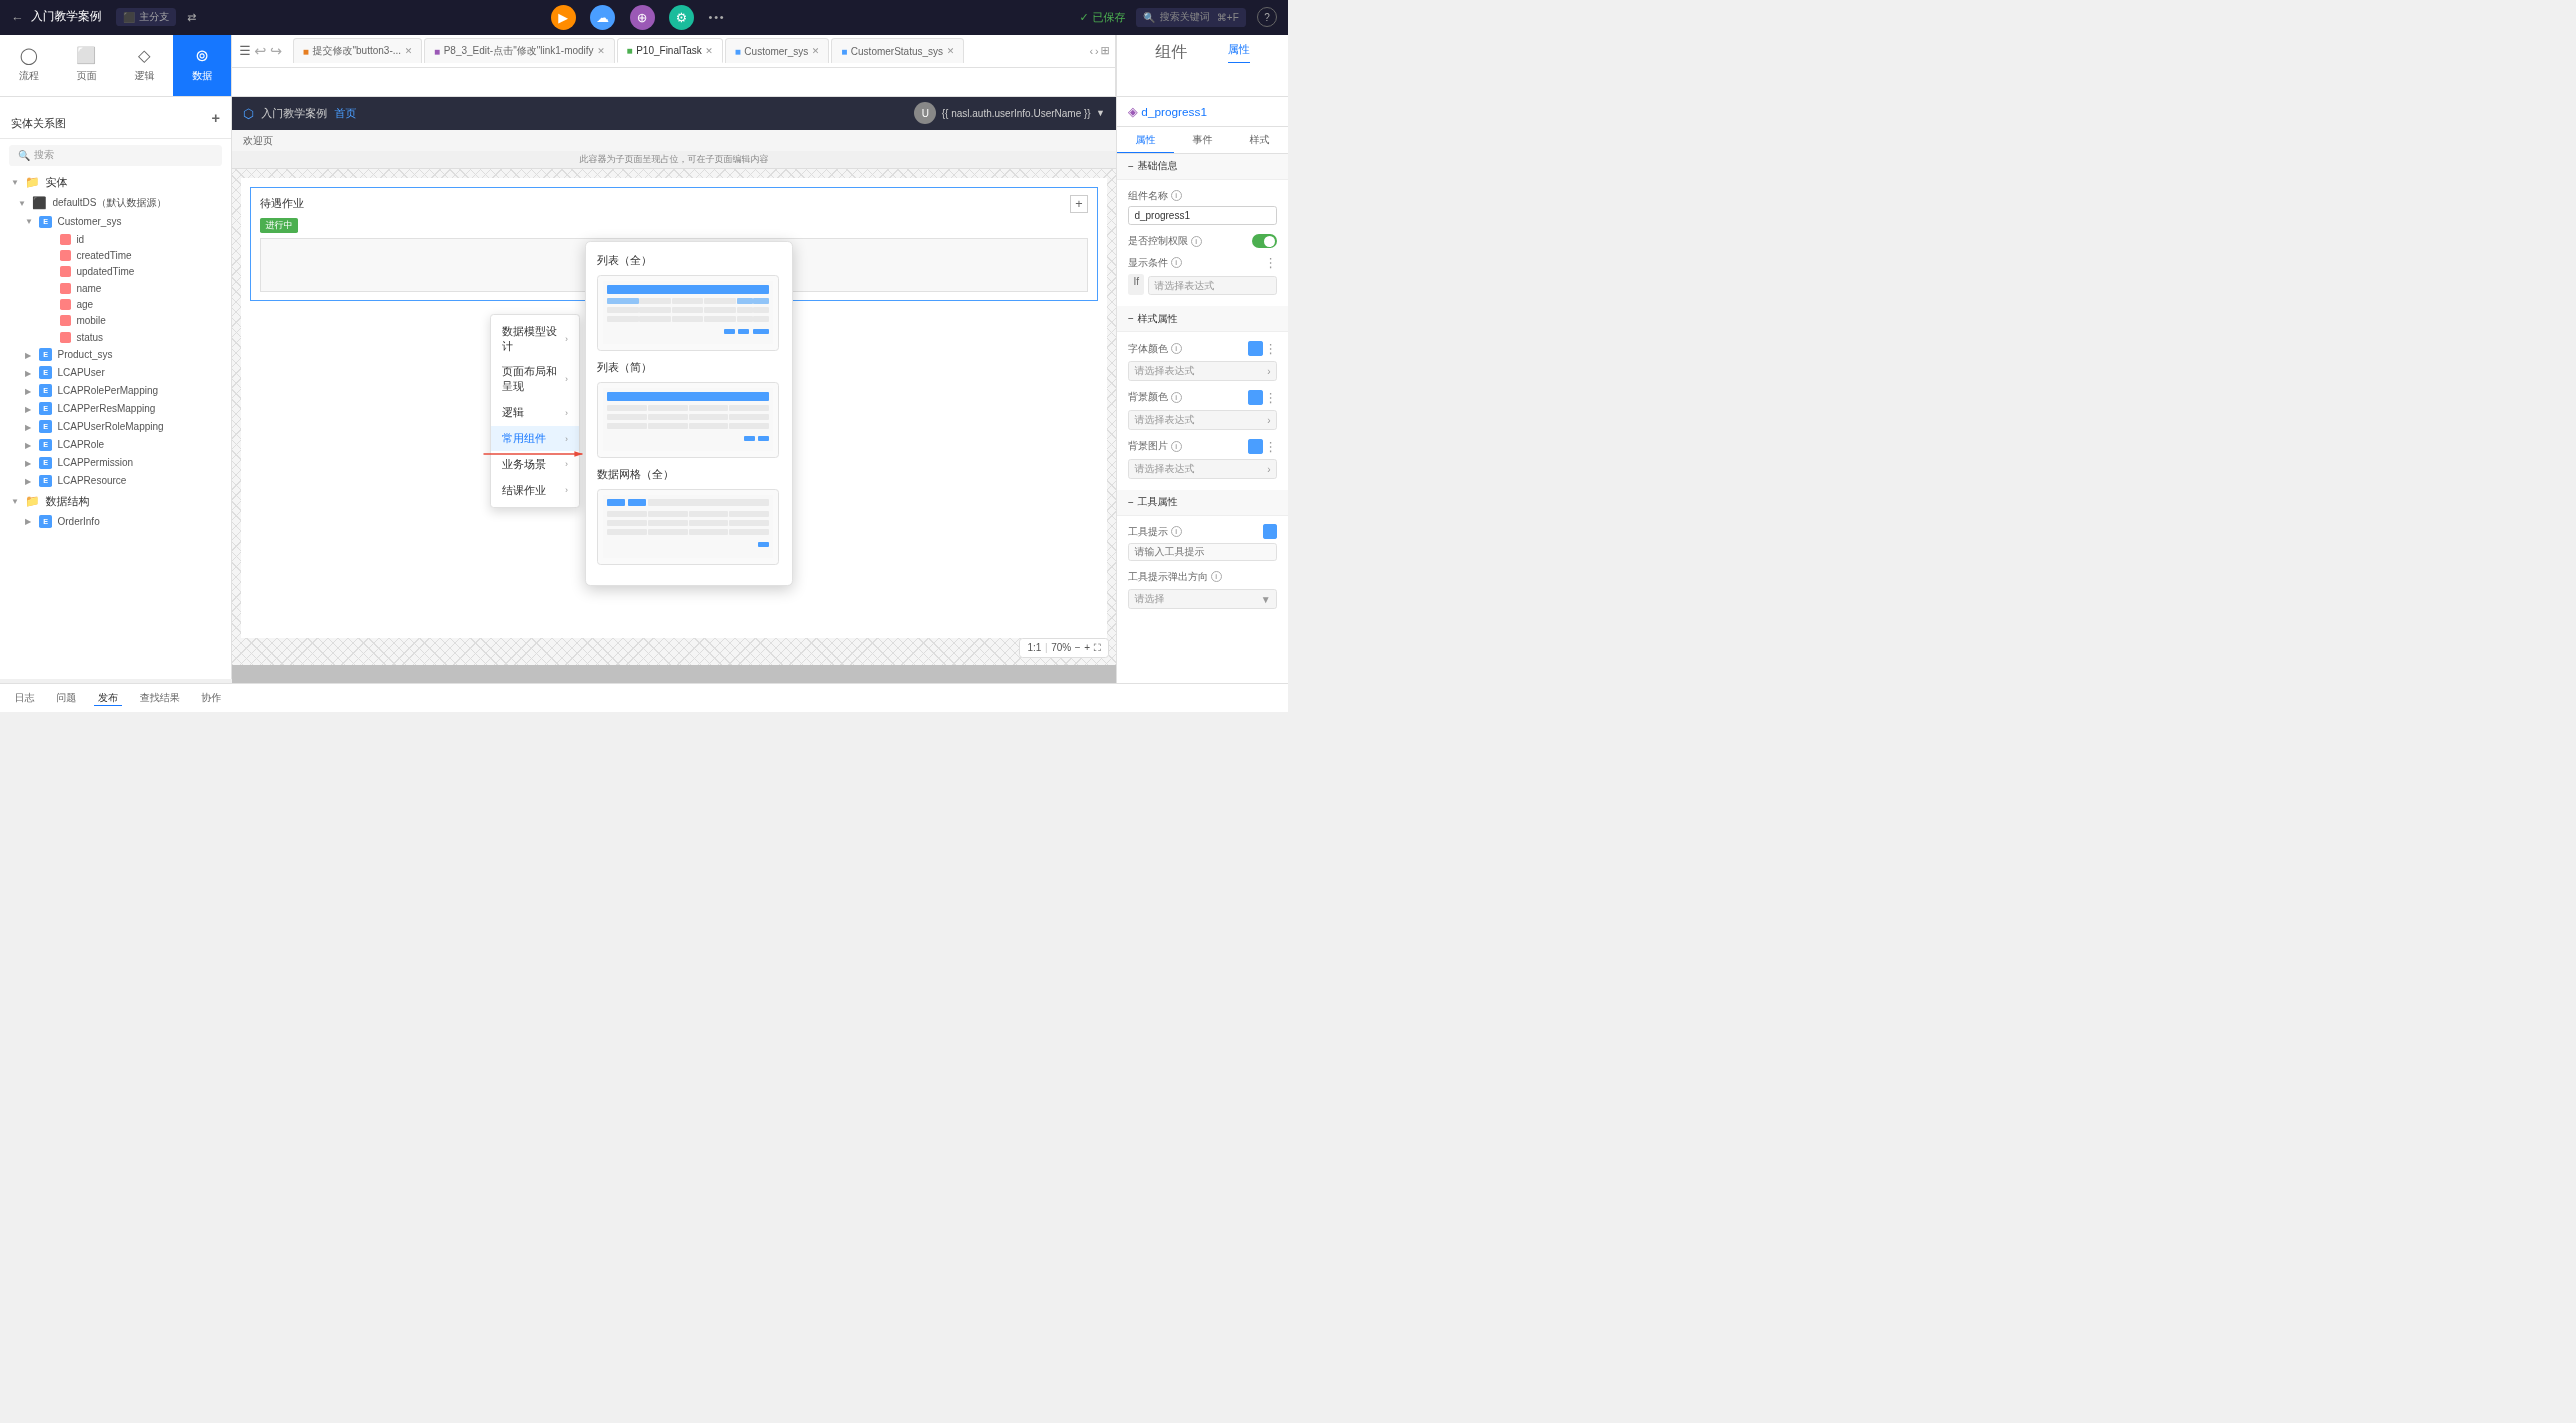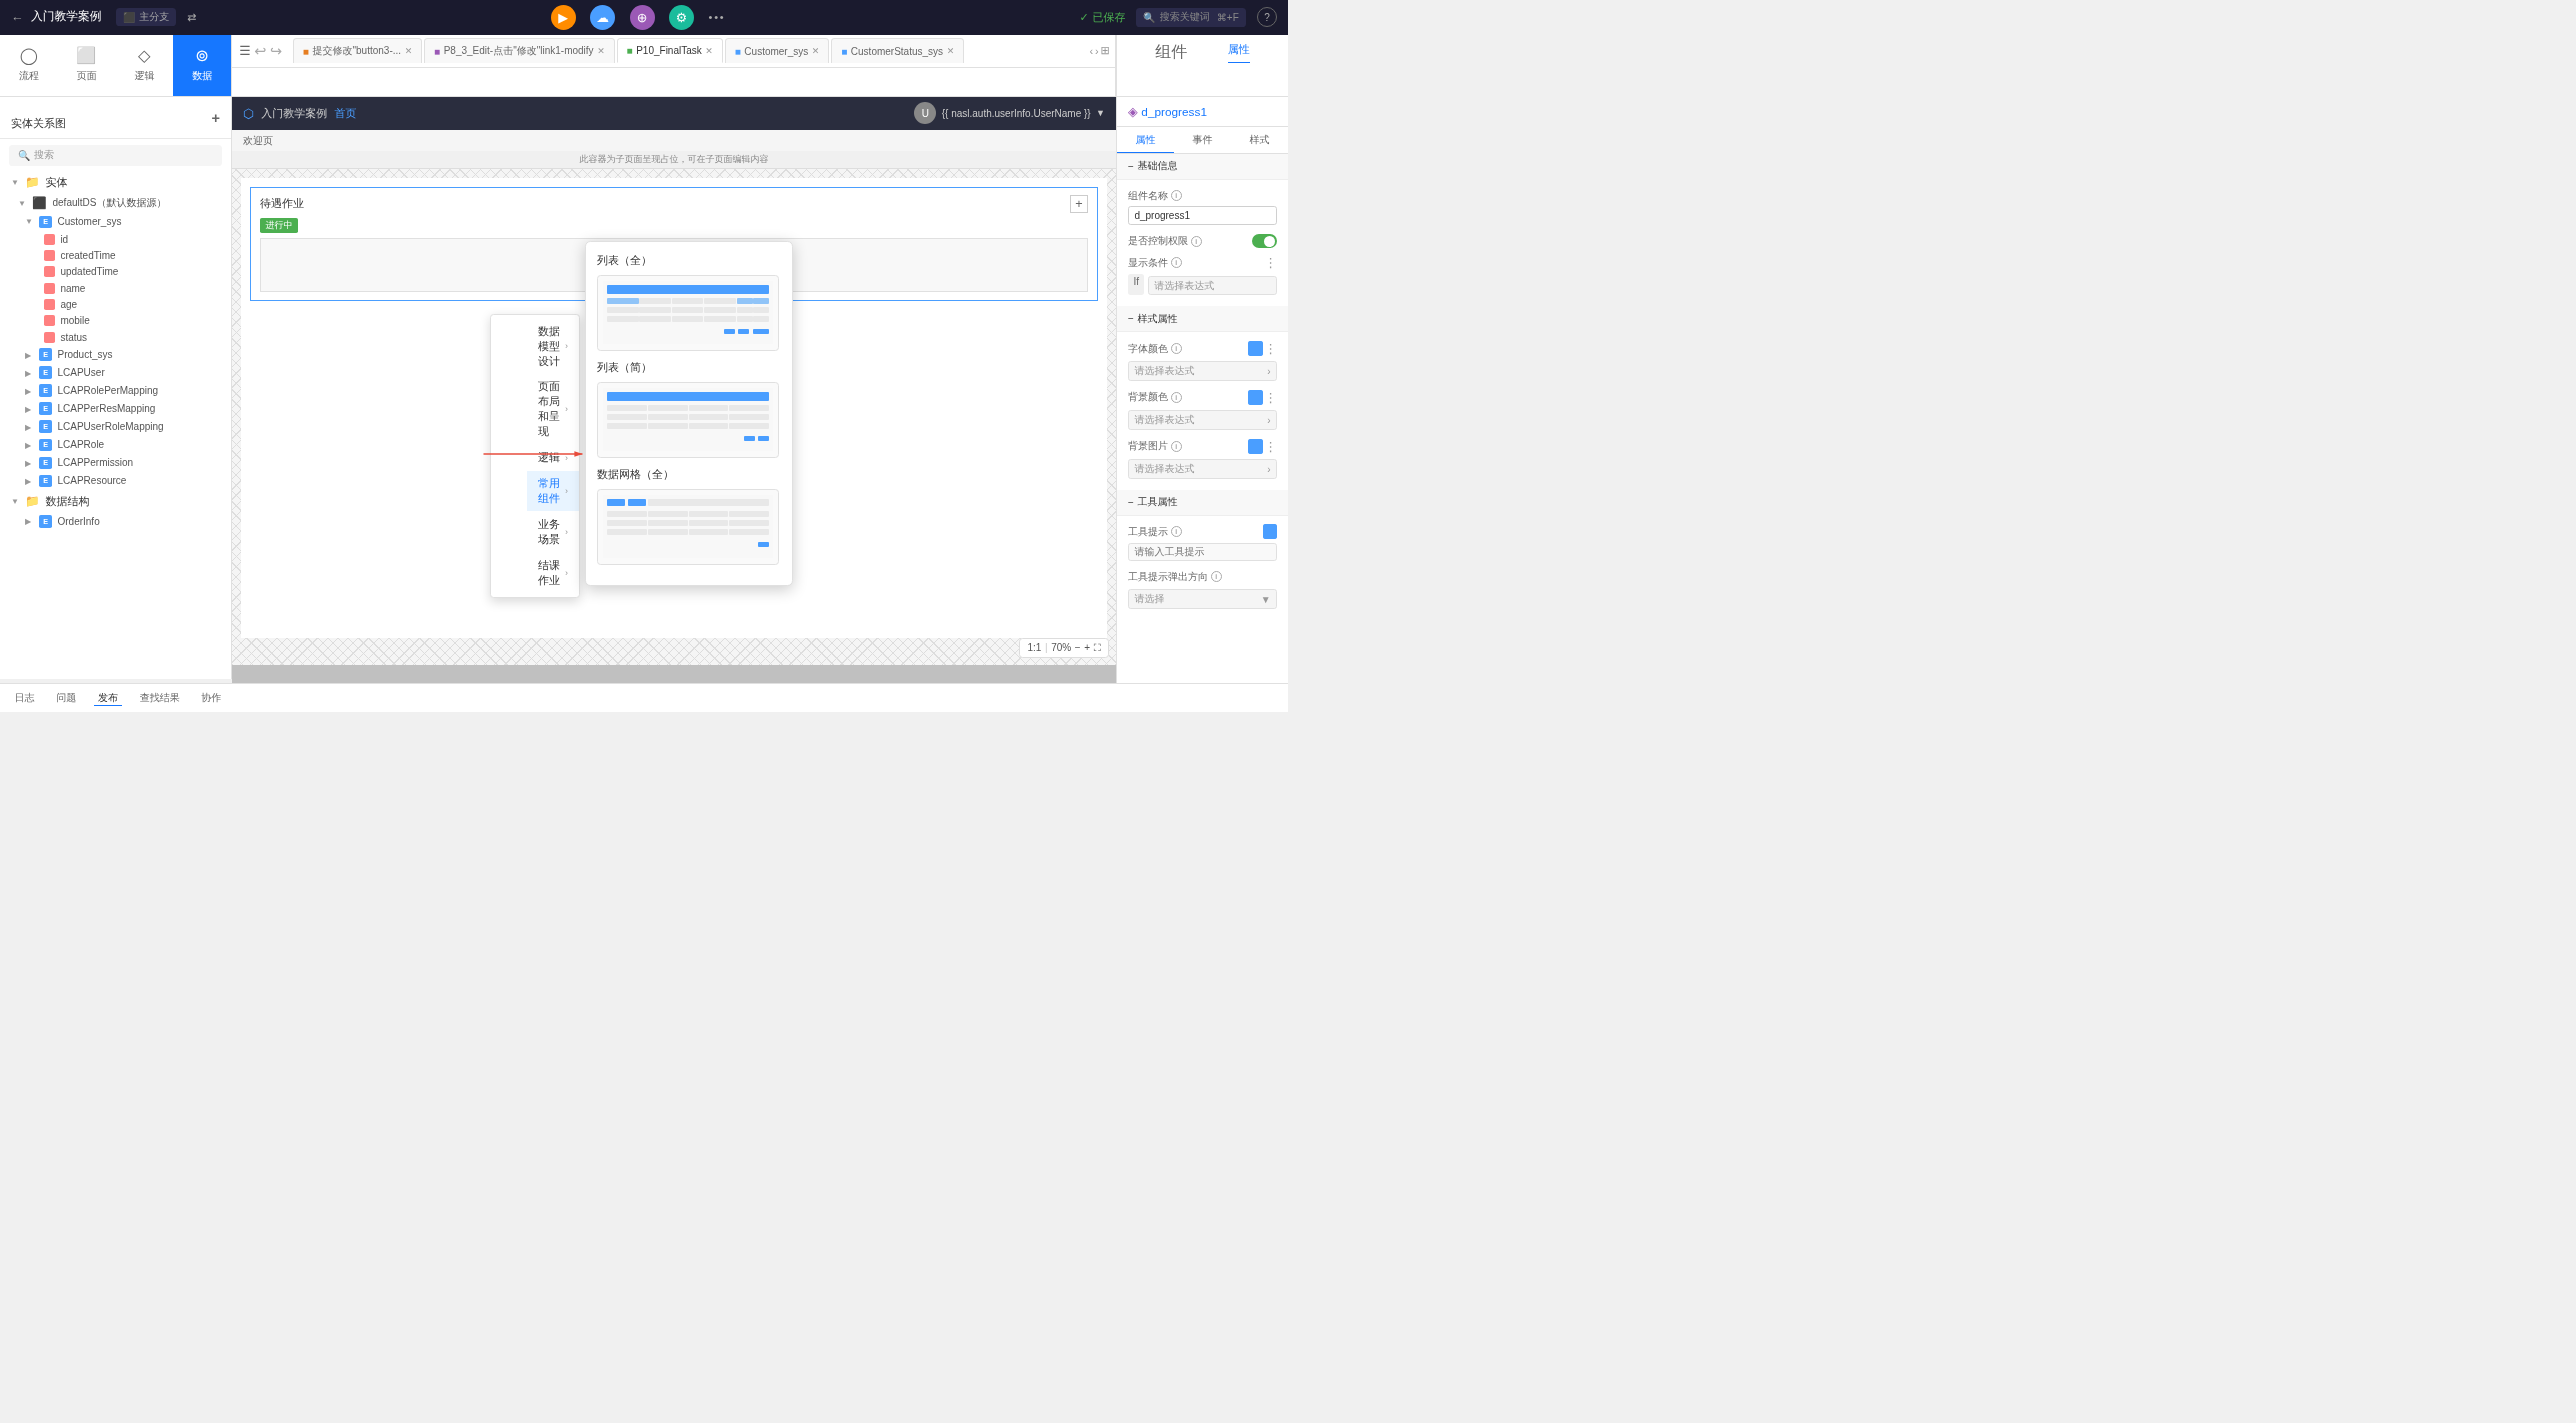--- a/index.html
+++ b/index.html
@@ -33,21 +33,21 @@
     .nav-icon-item.active { background: #1677ff; color: white; }
     .nav-icon-item .icon-glyph { font-size: 16.3px; }
 
     
     .left-sidebar { width: 232px; background: #fff; border-right: 0.9px solid #e0e0e0; display: flex; flex-direction: column; height: calc(712px - 101px - 29px); overflow: hidden; }
     .sidebar-header { display: flex; align-items: center; justify-content: space-between; padding: 7.2px 11px; border-bottom: 0.9px solid #e8e8e8; }
     .sidebar-header-title { font-size: 11px; color: #333; font-weight: 500; margin-top: 12px; }
     .search-input { display: flex; align-items: center; gap: 3.6px; padding: 3.6px 9px; margin: 5.4px 9px; background: #f5f5f5; border-radius: 3.6px; color: #999; font-size: 10px; }
     .tree-group-header { display: flex; align-items: center; gap: 5.4px; padding: 3.6px 11px; cursor: pointer; font-size: 11px; color: #333; }
     .tree-item { display: flex; align-items: center; gap: 5.4px; padding: 2.7px 11px 2.7px 22px; cursor: pointer; font-size: 10px; color: #555; }
-    .tree-grandchild { padding-left: 44px; }
+    .tree-grandchild { padding-left: 60px; }
     .folder-icon { color: #e6a817; font-size: 11.8px; }
     .entity-icon { width: 12.7px; height: 12.7px; border-radius: 1.8px; background: #4a9eff; display: inline-flex; align-items: center; justify-content: center; color: white; font-size: 7.2px; font-weight: bold; flex-shrink: 0; }
     .field-icon { width: 11px; height: 11px; border-radius: 1.8px; background: #ff8080; display: inline-block; flex-shrink: 0; }
     .expand-icon { font-size: 8.1px; color: #999; width: 9px; }
 
     
     .main-layout { display: flex; height: calc(712px - 101px); }
 
     
     .canvas-area { flex: 1; background: #c0c0c0; position: relative; overflow: hidden; }
@@ -55,21 +55,21 @@
     .add-btn { width: 18px; height: 18px; border: 0.9px solid #ccc; display: flex; align-items: center; justify-content: center; cursor: pointer; color: #666; font-size: 12.7px; }
 
     
     .crosshatch { background: repeating-linear-gradient(45deg, #ddd 0px, #ddd 0.9px, transparent 0.9px, transparent 7.2px), repeating-linear-gradient(-45deg, #ddd 0px, #ddd 0.9px, transparent 0.9px, transparent 7.2px); background-color: #f5f5f5; }
 
     
     .zoom-bar { position: absolute; bottom: 7.2px; right: 7.2px; background: white; border: 0.9px solid #ddd; border-radius: 3.6px; display: flex; align-items: center; gap: 3.6px; padding: 2.7px 7.2px; font-size: 10px; color: #555; }
 
     
     .dropdown-overlay { position: absolute; left: 258px; top: 145px; background: white; border: 0.9px solid #e0e0e0; border-radius: 3.6px; box-shadow: 0 3.6px 11px rgba(0,0,0,0.15); width: 90px; z-index: 10; padding: 3.6px 0; }
-    .dropdown-item { padding: 5.4px 11px; font-size: 11px; color: #333; cursor: pointer; display: flex; justify-content: space-between; align-items: center; margin-left: 36px; }
+    .dropdown-item { padding: 5.4px 11px; font-size: 11px; color: #333; cursor: pointer; display: flex; justify-content: space-between; align-items: center; }
     .dropdown-item.active { background: #e8f4ff; color: #1677ff; }
     .arrow-right { color: #999; font-size: 9px; }
 
     
     .component-panel { position: absolute; left: 353px; top: 72px; background: white; border: 0.9px solid #e0e0e0; border-radius: 5.4px; box-shadow: 0 3.6px 14.5px rgba(0,0,0,0.2); width: 208px; z-index: 20; padding: 11px; }
     .comp-section-title { font-size: 11px; color: #333; margin-bottom: 7.2px; }
     .comp-card { border: 0.9px solid #e0e0e0; border-radius: 3.6px; padding: 5.4px; margin-bottom: 9px; background: #fafafa; cursor: pointer; }
     .comp-preview { width: 100%; height: 63px; background: #f8f8f8; display: flex; flex-direction: column; gap: 2.7px; padding: 3.6px; overflow: hidden; }
 
     

